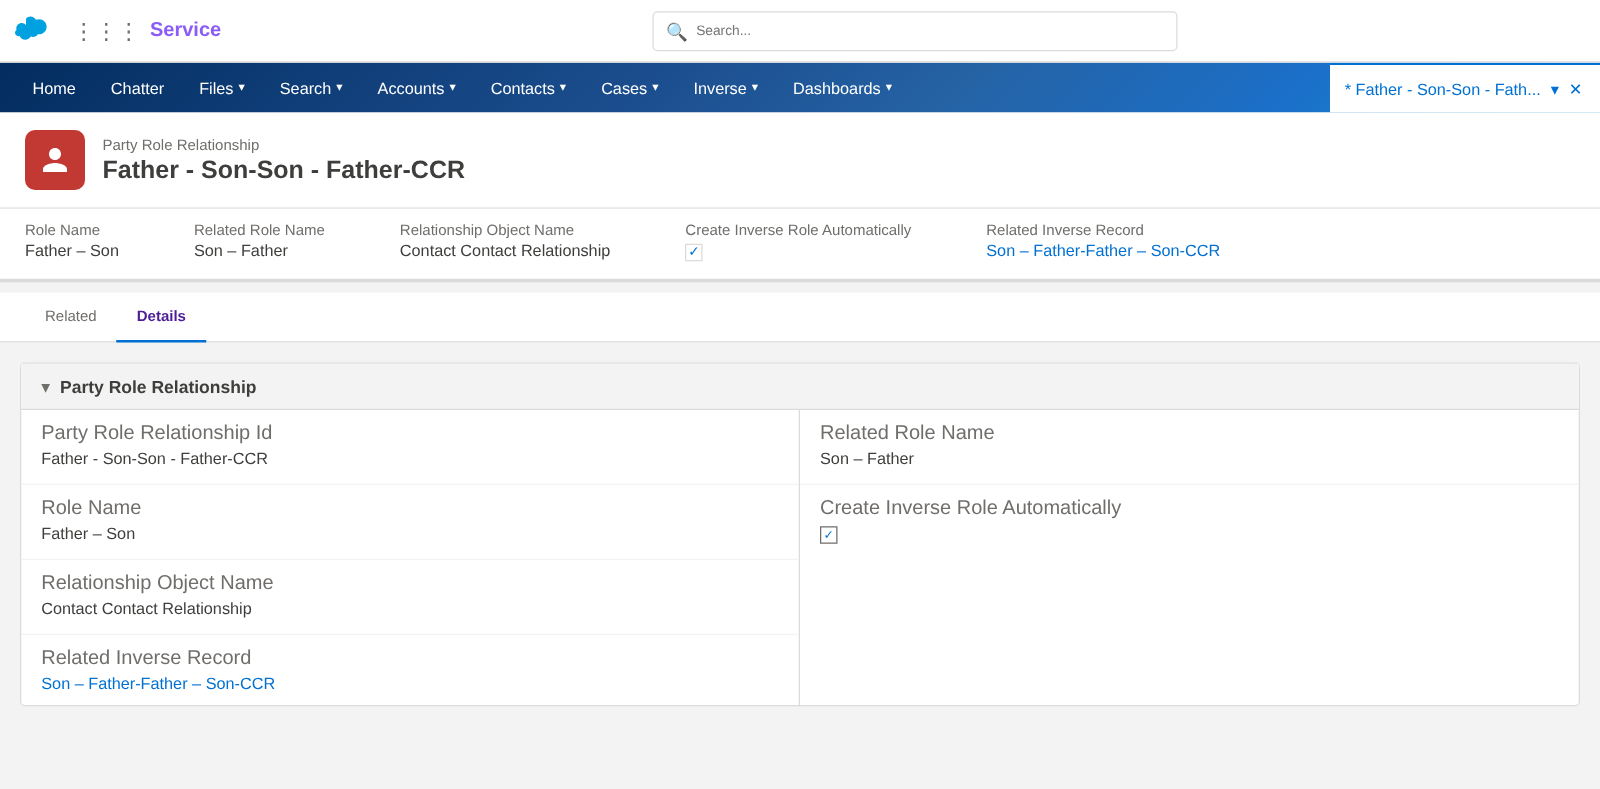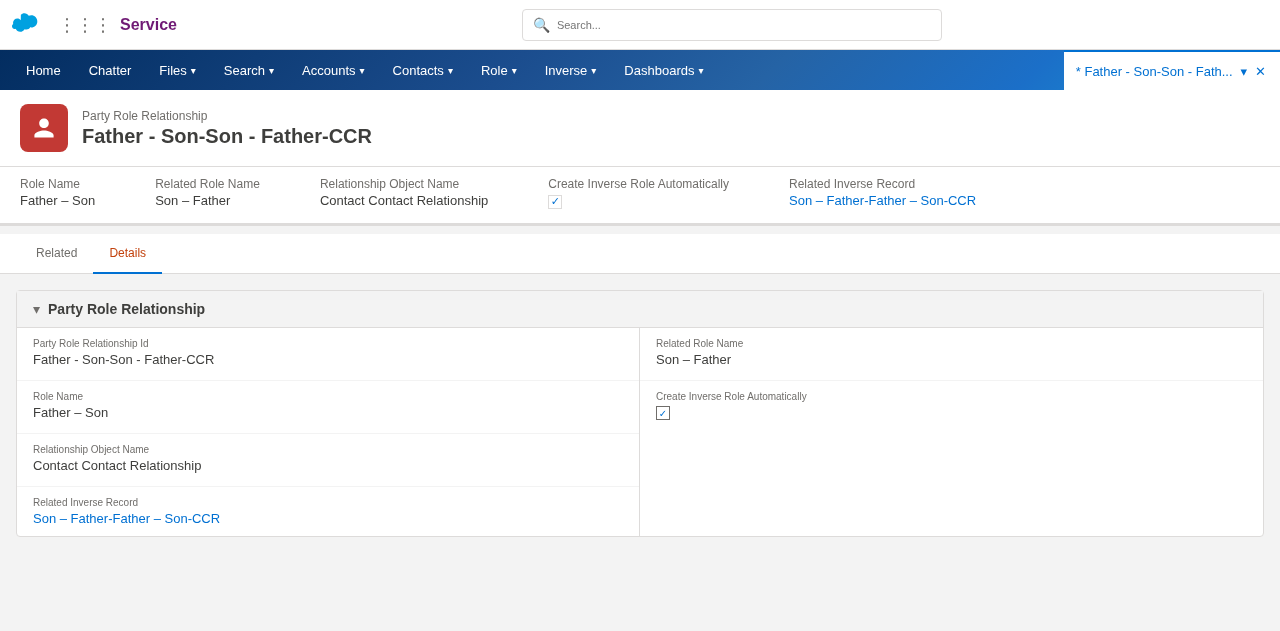--- a/index.html
+++ b/index.html
@@ -24,21 +24,21 @@
     }
     .top-nav .grid-icon {
       margin-right: 8px;
       color: #706e6b;
       font-size: 18px;
       cursor: pointer;
     }
     .top-nav .app-name {
       font-size: 16px;
       font-weight: 700;
-      color: #701a75;
+      color: #8b5cf6;
       margin-right: 20px;
       white-space: nowrap;
     }
     .top-nav .search-container {
       flex: 1;
       display: flex;
       justify-content: center;
       align-items: center;
     }
     .search-box {
@@ -212,23 +212,23 @@
     }
     .tab-item {
       padding: 12px 16px;
       font-size: 12px;
       cursor: pointer;
       color: #706e6b;
       border-bottom: 2px solid transparent;
       margin-bottom: -1px;
     }
     .tab-item.active {
-      color: #c2410c;
+      color: #4c1d95;
       border-bottom: 2px solid #0070d2;
-      font-weight: 400;
+      font-weight: 700;
     }
 
     
     .content-area {
       padding: 16px 16px;
     }
 
     
     .section-card {
       background: #fff;
@@ -264,21 +264,21 @@
     .field-col {
       padding: 0;
     }
     .field-row {
       padding: 10px 16px;
       border-bottom: 1px solid #f3f3f3;
       position: relative;
     }
     .field-row:last-child { border-bottom: none; }
     .field-label {
-      font-size: 10px;
+      font-size: 16px;
       color: #706e6b;
       margin-bottom: 3px;
     }
     .field-value {
       font-size: 13px;
       color: #3e3e3c;
       min-height: 18px;
     }
     .field-value.link {
       color: #0070d2;
@@ -348,21 +348,21 @@
   </div>
   <div class="nav-item">
     <span>Accounts</span>
     <span class="chevron">▾</span>
   </div>
   <div class="nav-item">
     <span>Contacts</span>
     <span class="chevron">▾</span>
   </div>
   <div class="nav-item">
-    <span>Role</span>
+    <span>Cases</span>
     <span class="chevron">▾</span>
   </div>
   <div class="nav-item">
     <span>Inverse</span>
     <span class="chevron">▾</span>
   </div>
   <div class="nav-item">
     <span>Dashboards</span>
     <span class="chevron">▾</span>
   </div>

